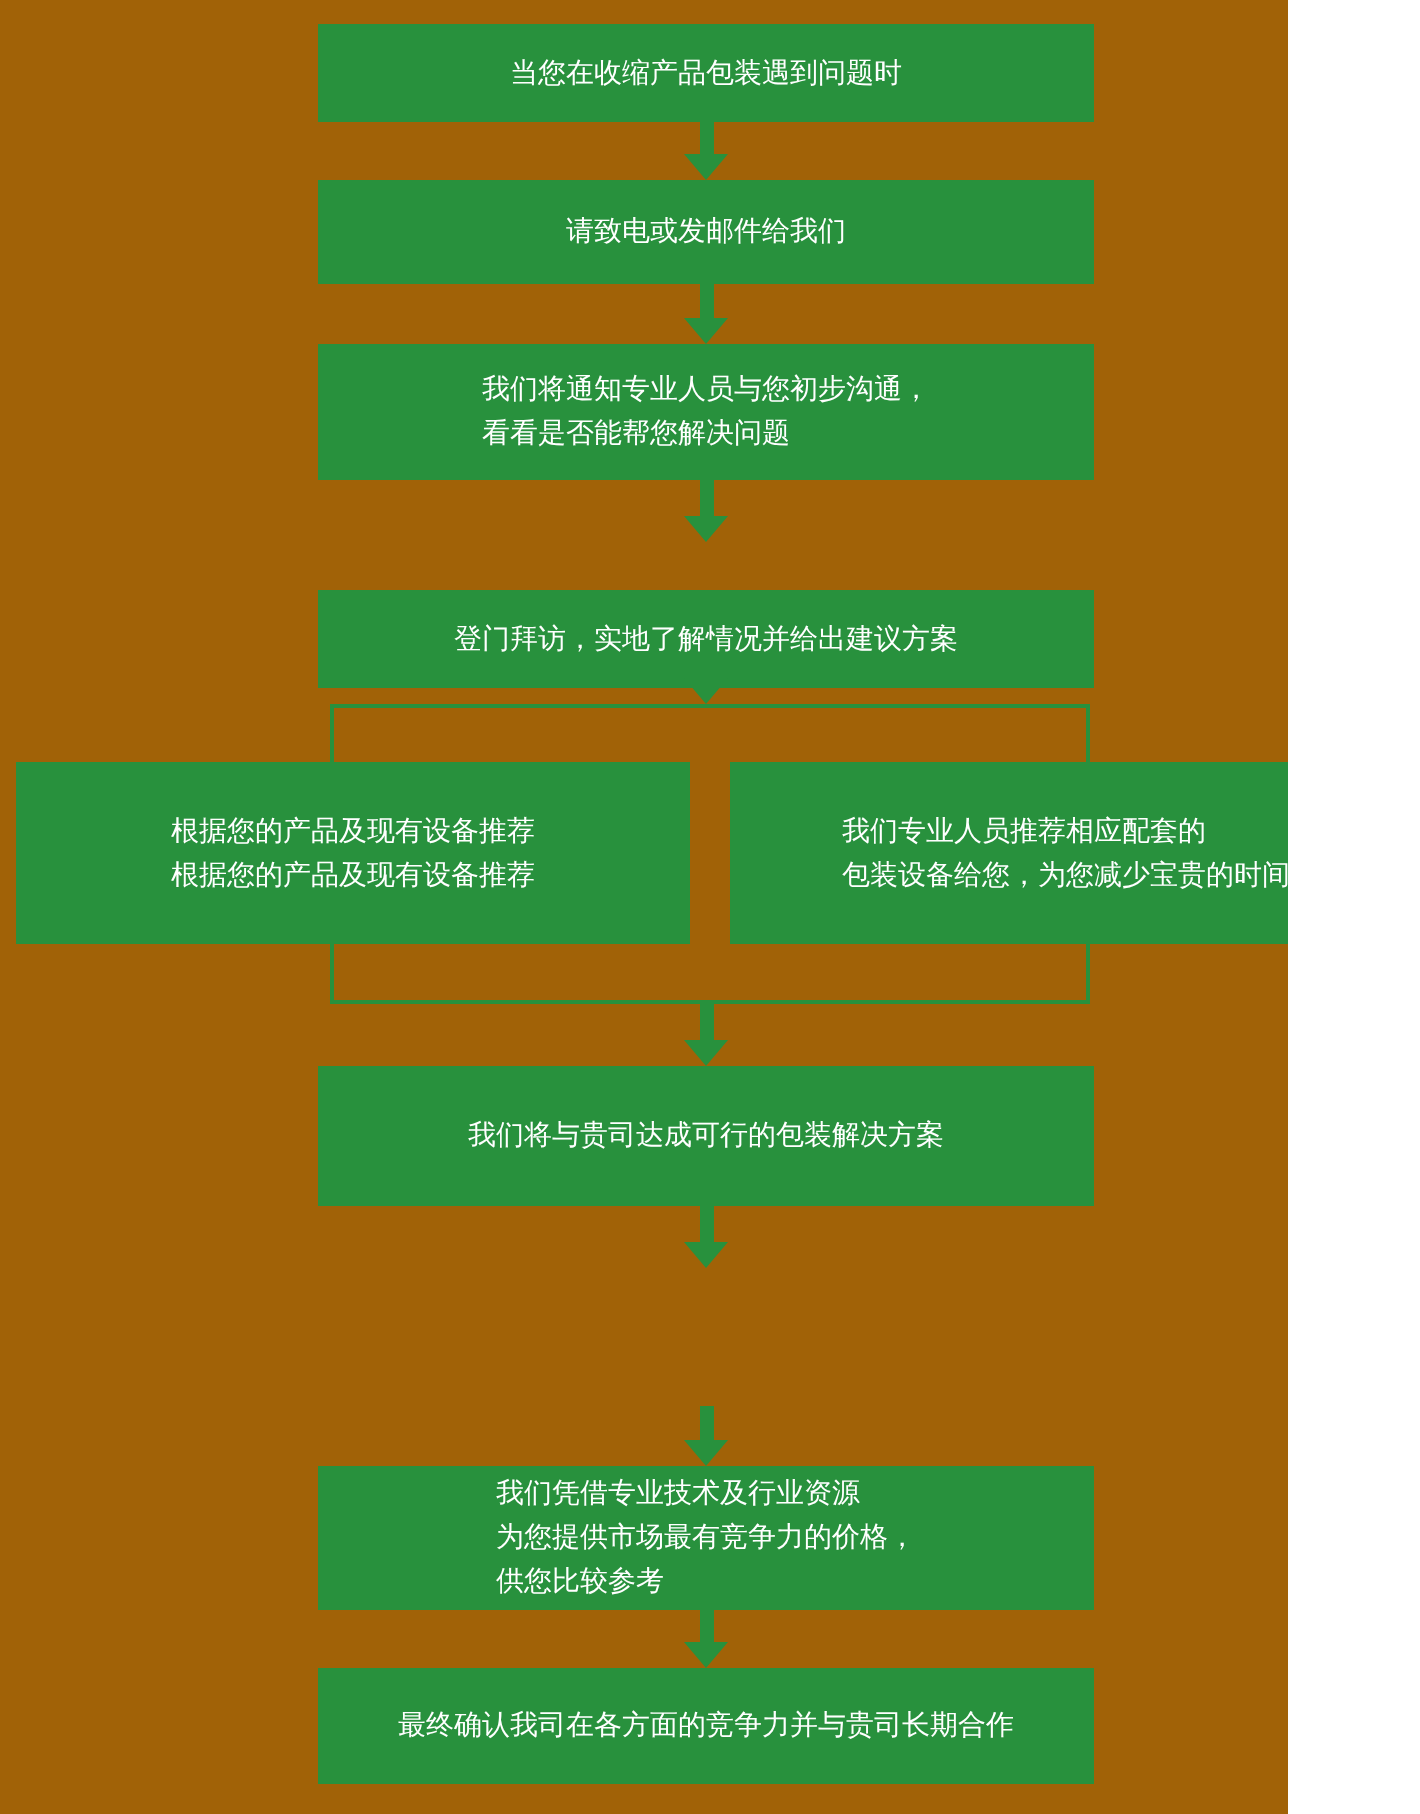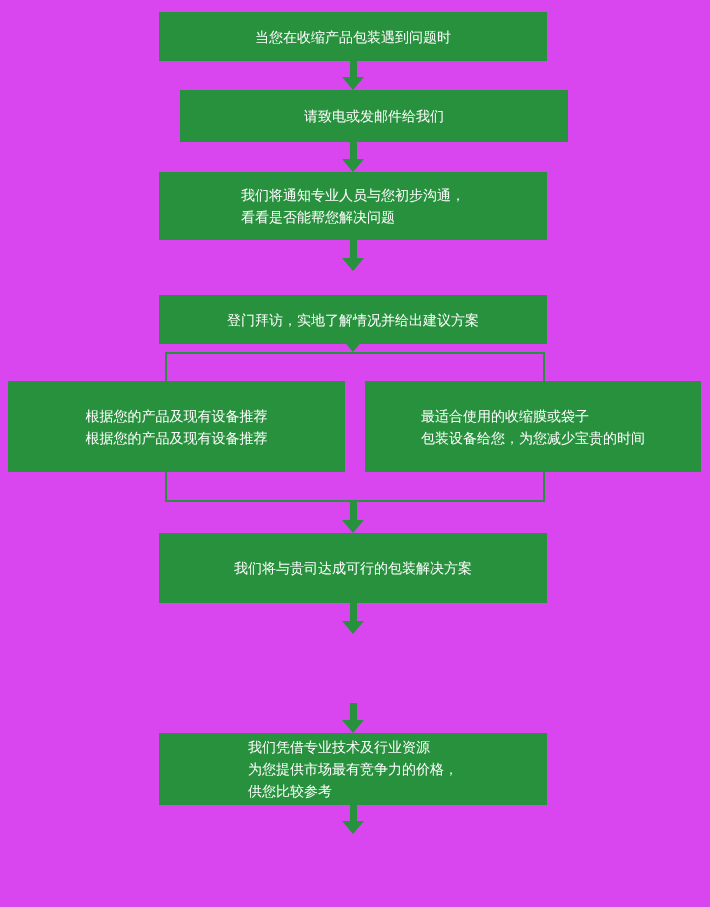--- a/index.html
+++ b/index.html
@@ -2,23 +2,23 @@
 <html><head>
 <meta charset="utf-8">
 <style>
   html, body {
     margin: 0;
     padding: 0;
     background: #ffffff;
   }
   .canvas {
     position: relative;
-    width: 710px;
+    width: 644px;
     height: 907px;
-    background: #d946ef;
+    background: #a16207;
     font-family: "DejaVu Sans", "Liberation Sans", sans-serif;
     overflow: hidden;
   }
   .box {
     position: absolute;
     background: #28913D;
     color: #ffffff;
     font-size: 14px;
     line-height: 22px;
     display: flex;
@@ -61,21 +61,21 @@
 
   <div class="box center" style="left:159px; top:12px; width:388px; height:49px;">
     <span>当您在收缩产品包装遇到问题时</span>
   </div>
 
   <div class="arrow" style="left:342px; top:61px; height:29px;">
     <div class="stem"></div>
     <div class="head"></div>
   </div>
 
-  <div class="box center" style="left:159px; top:90px; width:388px; height:52px;margin-left:21px;">
+  <div class="box center" style="left:159px; top:90px; width:388px; height:52px;">
     <span>请致电或发邮件给我们</span>
   </div>
 
   <div class="arrow" style="left:342px; top:142px; height:30px;">
     <div class="stem"></div>
     <div class="head"></div>
   </div>
 
   <div class="box" style="left:159px; top:172px; width:388px; height:68px;">
     <div class="lines">
@@ -102,21 +102,21 @@
 
   <div class="box" style="left:8px; top:381px; width:337px; height:91px;">
     <div class="lines">
       <div>根据您的产品及现有设备推荐</div>
       <div>根据您的产品及现有设备推荐</div>
     </div>
   </div>
 
   <div class="box" style="left:365px; top:381px; width:336px; height:91px;">
     <div class="lines">
-      <div>最适合使用的收缩膜或袋子</div>
+      <div>我们专业人员推荐相应配套的</div>
       <div>包装设备给您，为您减少宝贵的时间</div>
     </div>
   </div>
 
   <div class="arrow" style="left:342px; top:502px; height:31px;">
     <div class="stem"></div>
     <div class="head"></div>
   </div>
 
   <div class="box center" style="left:159px; top:533px; width:388px; height:70px;text-align:right;">
@@ -140,14 +140,17 @@
       <div>为您提供市场最有竞争力的价格，</div>
       <div>供您比较参考</div>
     </div>
   </div>
 
   <div class="arrow" style="left:342px; top:805px; height:29px;">
     <div class="stem"></div>
     <div class="head"></div>
   </div>
 
+  <div class="box center" style="left:159px; top:834px; width:388px; height:58px;">
+    <span>最终确认我司在各方面的竞争力并与贵司长期合作</span>
+  </div>
 
 </div>
 
 </body></html>

